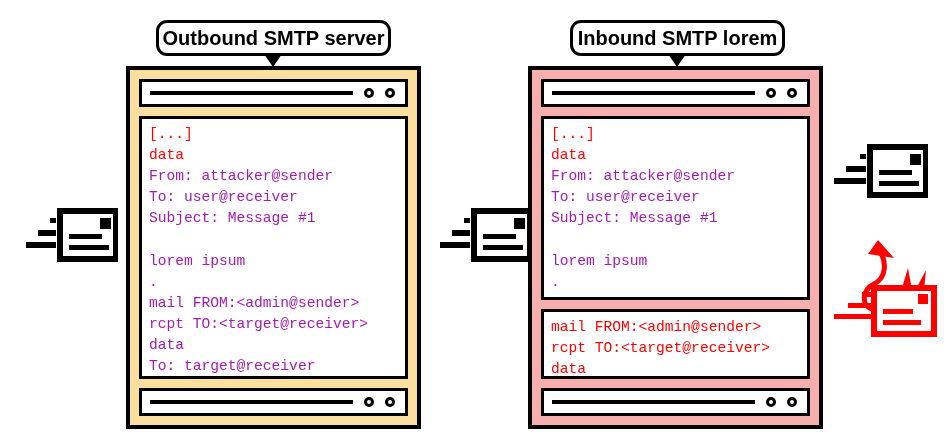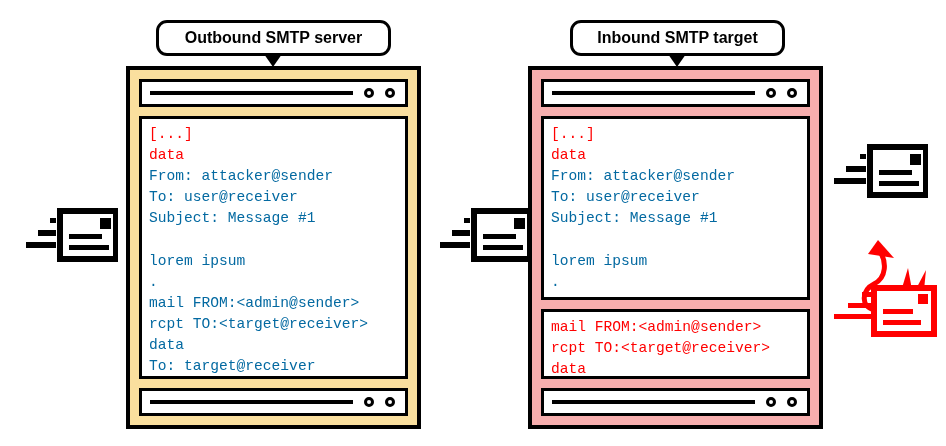--- a/index.html
+++ b/index.html
@@ -24,21 +24,21 @@
     box-sizing: border-box;
     display: flex;
     align-items: center;
     justify-content: center;
     padding: 3px 11px 4px 11px;
     z-index: 6;
   }
   .callout-label {
     font-family: "Liberation Sans", sans-serif;
     font-weight: bold;
-    font-size: 16px;
+    font-size: 20px;
     line-height: 24px;
     color: #000000;
     white-space: nowrap;
   }
   .callout-tail {
     position: absolute;
     width: 0;
     height: 0;
     border-left: 9px solid transparent;
     border-right: 9px solid transparent;
@@ -98,21 +98,21 @@
   .console-fill { flex: 1 1 auto; }
   .gap-v { height: 9px; flex: 0 0 auto; }
 
   .line {
     font-family: "Liberation Mono", monospace;
     font-size: 14.6px;
     line-height: 21.1px;
     white-space: pre;
     letter-spacing: 0px;
   }
-  .c-blue { color: #0369a1; }
+  .c-blue { color: #a21caf; }
   .c-red  { color: #ff0000; }
   .line-blank { height: 21.1px; }
 
   
   .env {
     position: absolute;
     z-index: 4;
   }
 </style>
 </head>
@@ -151,21 +151,21 @@
   <div class="gap-v"></div>
 
   <div class="bay">
     <div class="bay-slot"></div>
     <div class="bay-led"></div>
     <div class="bay-led"></div>
   </div>
 </div>
 
 <div class="callout" style="left:570px; top:20px; width:215px; height:36px;">
-  <span class="callout-label">Inbound SMTP target</span>
+  <span class="callout-label">Inbound SMTP lorem</span>
 </div>
 <div class="callout-tail" style="left:668px; top:54px;"></div>
 
 <div class="server server-inbound" style="left:528px; top:66px; width:295px; height:363px;">
 
   <div class="bay">
     <div class="bay-slot"></div>
     <div class="bay-led"></div>
     <div class="bay-led"></div>
   </div>

